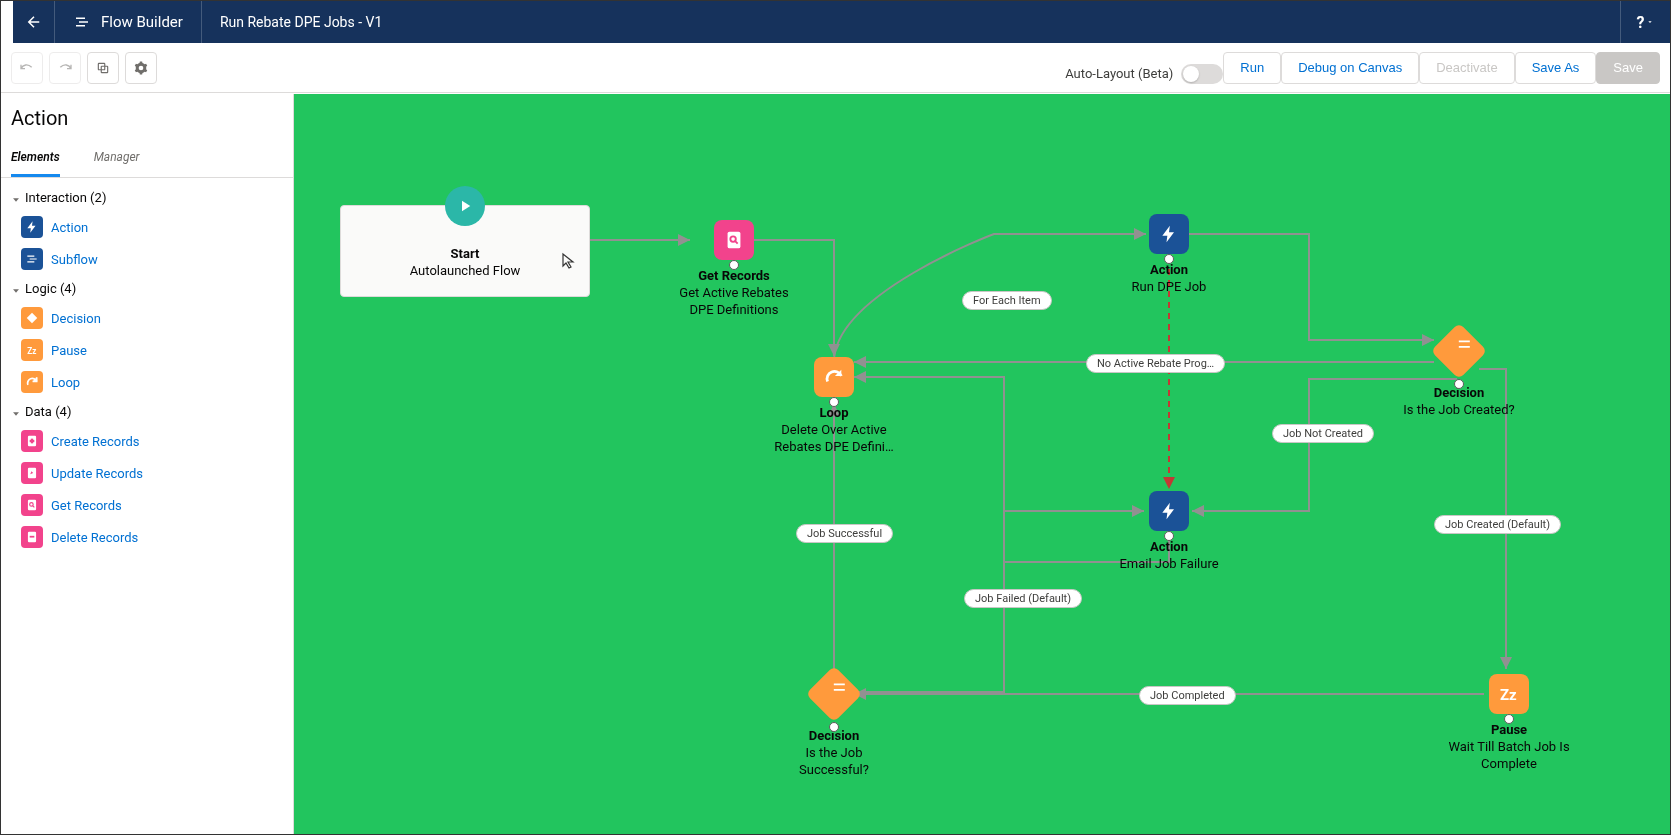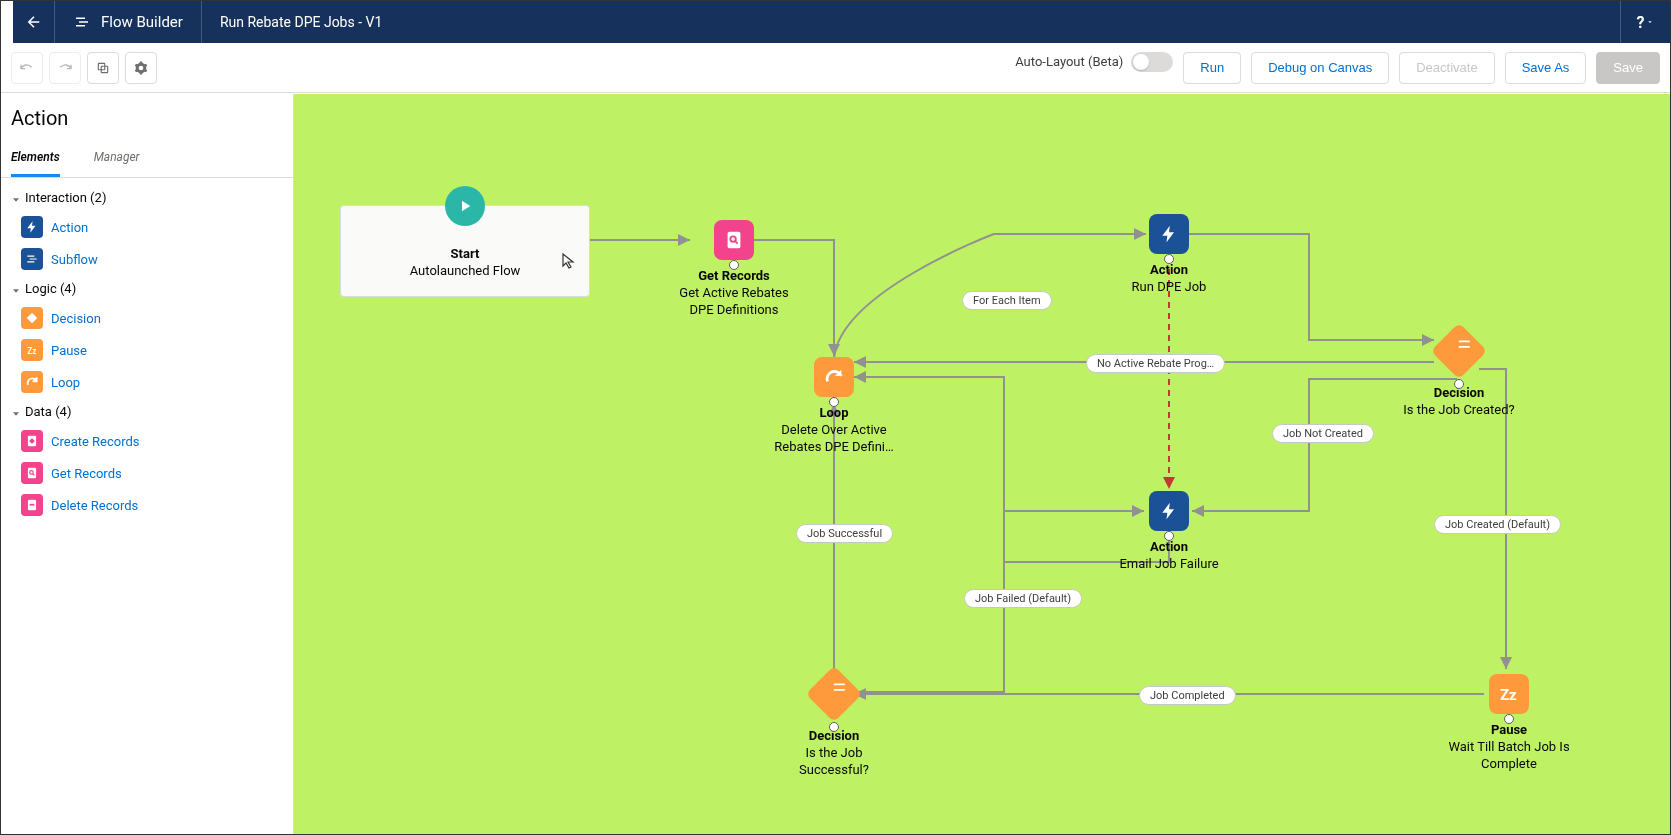--- a/index.html
+++ b/index.html
@@ -11,21 +11,21 @@
 .app-name { display: flex; align-items: center; padding: 0 18px; border-right: 1px solid rgba(255,255,255,0.2); font-size: 15px; gap: 10px; }
 .flow-name { display: flex; align-items: center; padding: 0 18px; font-size: 14px; }
 .help-btn { margin-left: auto; width: 50px; display: flex; align-items: center; justify-content: center; border-left: 1px solid rgba(255,255,255,0.2); cursor: pointer; font-size: 16px; font-weight: bold; gap: 2px;}
 .app-icon { width: 18px; height: 18px; display: inline-flex; }
 
 
 .toolbar { height: 50px; border-bottom: 1px solid #dddbda; display: flex; align-items: center; padding: 0 10px; background: #fff; }
 .toolbar-left { display: flex; gap: 6px; }
 .icon-btn { width: 32px; height: 32px; border: 1px solid #dddbda; border-radius: 4px; background: #fff; display: flex; align-items: center; justify-content: center; cursor: pointer; color: #706e6b; }
 .icon-btn.disabled { opacity: 0.5; cursor: default; }
-.toolbar-right { margin-left: auto; display: flex; align-items: flex-start; gap: 10px; }
+.toolbar-right { margin-left: auto; display: flex; align-items: flex-end; }
 .auto-layout { display: flex; align-items: center; gap: 8px; font-size: 13px; color: #3e3e3c; }
 .toggle { width: 42px; height: 20px; background: #dddbda; border-radius: 10px; position: relative; cursor: pointer; }
 .toggle::after { content: ""; position: absolute; width: 16px; height: 16px; background: #fff; border-radius: 50%; top: 2px; left: 2px; box-shadow: 0 1px 2px rgba(0,0,0,0.2); }
 .btn { padding: 0 16px; height: 32px; border: 1px solid #dddbda; border-radius: 4px; background: #fff; color: #0070d2; font-size: 13px; cursor: pointer; display: flex; align-items: center; }
 .btn.disabled { color: #c9c7c5; cursor: default; }
 .btn.primary { background: #c9c7c5; color: #fff; border-color: #c9c7c5; }
 
 
 .sidebar { position: absolute; left: 0; top: 93px; width: 293px; bottom: 0; border-right: 1px solid #dddbda; background: #fff; display: flex; flex-direction: column; }
 .toolbox-title { font-size: 20px; padding: 12px 10px 10px; }
@@ -34,21 +34,21 @@
 .tab.active { color: #080707; border-bottom-color: #1589ee; font-weight: 600; }
 .tree { padding: 6px 0; overflow-y: auto; }
 .tree-section { padding: 6px 10px; font-size: 13px; display: flex; align-items: center; gap: 4px; cursor: pointer; }
 .tree-item { display: flex; align-items: center; gap: 8px; padding: 5px 10px 5px 20px; cursor: pointer; color: #0070d2; font-size: 13px; }
 .tree-icon { width: 22px; height: 22px; border-radius: 4px; display: flex; align-items: center; justify-content: center; flex-shrink: 0; }
 .tree-icon svg { width: 14px; height: 14px; }
 .chev { display: inline-block; width: 10px; height: 10px; }
 .chev.down svg { transform: rotate(90deg); }
 
 
-.canvas { position: absolute; left: 293px; right: 0; top: 93px; bottom: 0; background: #bef264; overflow: hidden; }
+.canvas { position: absolute; left: 293px; right: 0; top: 93px; bottom: 0; background: #22c55e; overflow: hidden; }
 .flow-svg { position: absolute; left: 0; top: 0; width: 100%; height: 100%; }
 
 
 .node-shape { width: 40px; height: 40px; border-radius: 8px; display: flex; align-items: center; justify-content: center; margin: 0 auto; }
 .node-label { text-align: center; font-size: 13px; margin-top: 8px; line-height: 1.3; }
 .node-label .title { font-weight: bold; }
 .node { position: absolute; text-align: center; }
 
 .start-box { position: absolute; border: 1px solid #dddbda; border-radius: 4px; background: #fafaf9; padding: 32px 20px 16px; text-align: center; width: 250px; }
 .start-circle { position: absolute; width: 40px; height: 40px; border-radius: 50%; background: #2bb7a8; top: -20px; left: 50%; transform: translateX(-50%); display: flex; align-items: center; justify-content: center; }
@@ -192,20 +192,29 @@
     </div>
     <div class="tree-item">
       <div class="tree-icon" style="background:#f2438c">
           <svg viewBox="0 0 24 24" fill="#fff">
             <rect x="5" y="3" width="14" height="18" rx="2"></rect>
             <rect x="10" y="8" width="4" height="8" fill="#f2438c"></rect>
             <rect x="8" y="10" width="8" height="4" fill="#f2438c"></rect>
           </svg>
         </div>
       <span>Create Records</span>
+    </div>
+    <div class="tree-item">
+      <div class="tree-icon" style="background:#f2438c">
+          <svg viewBox="0 0 24 24" fill="#fff">
+            <rect x="5" y="3" width="14" height="18" rx="2"></rect>
+            <path d="M9 14l2-5 3 3-5 2z" fill="#f2438c"></path>
+          </svg>
+        </div>
+      <span>Update Records</span>
     </div>
     <div class="tree-item">
       <div class="tree-icon" style="background:#f2438c">
           <svg viewBox="0 0 24 24" fill="#fff">
             <rect x="5" y="3" width="14" height="18" rx="2"></rect>
             <circle cx="11" cy="11" r="3" fill="none" stroke="#f2438c" stroke-width="2"></circle>
             <line x1="13" y1="13" x2="16" y2="16" stroke="#f2438c" stroke-width="2"></line>
           </svg>
         </div>
       <span>Get Records</span>

